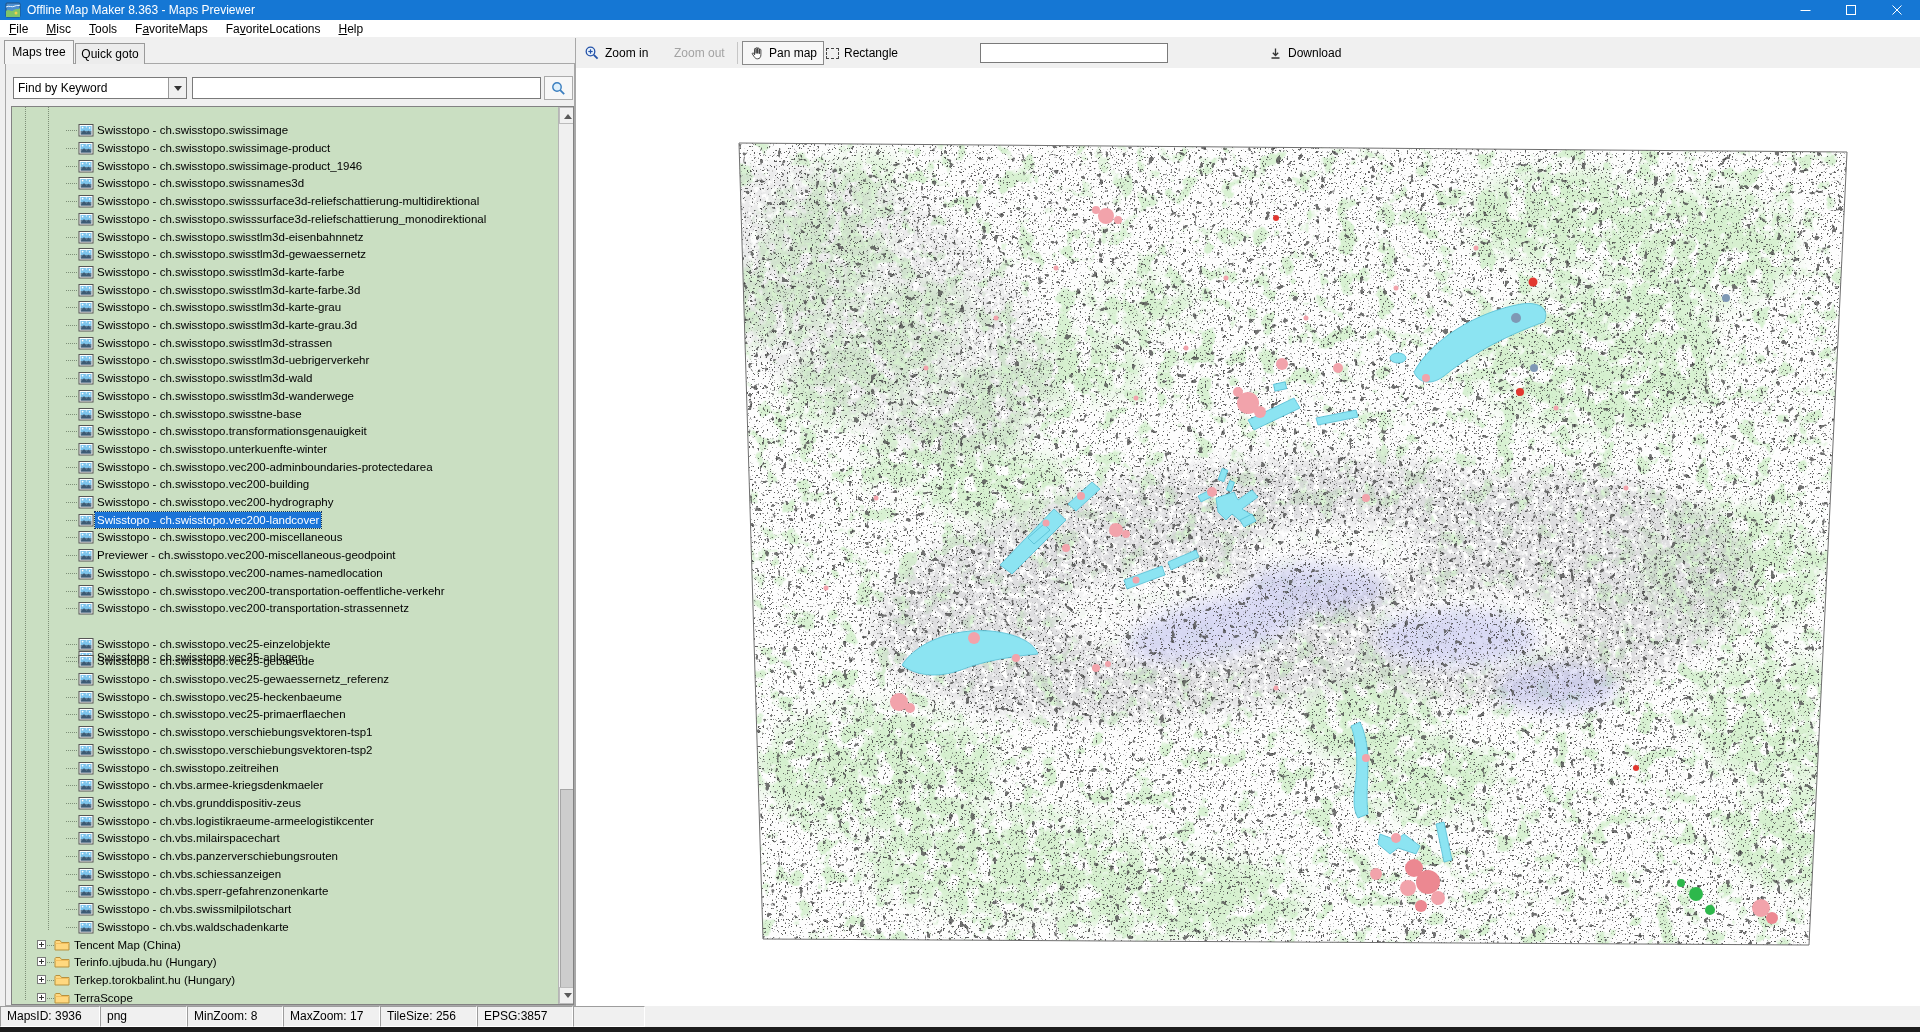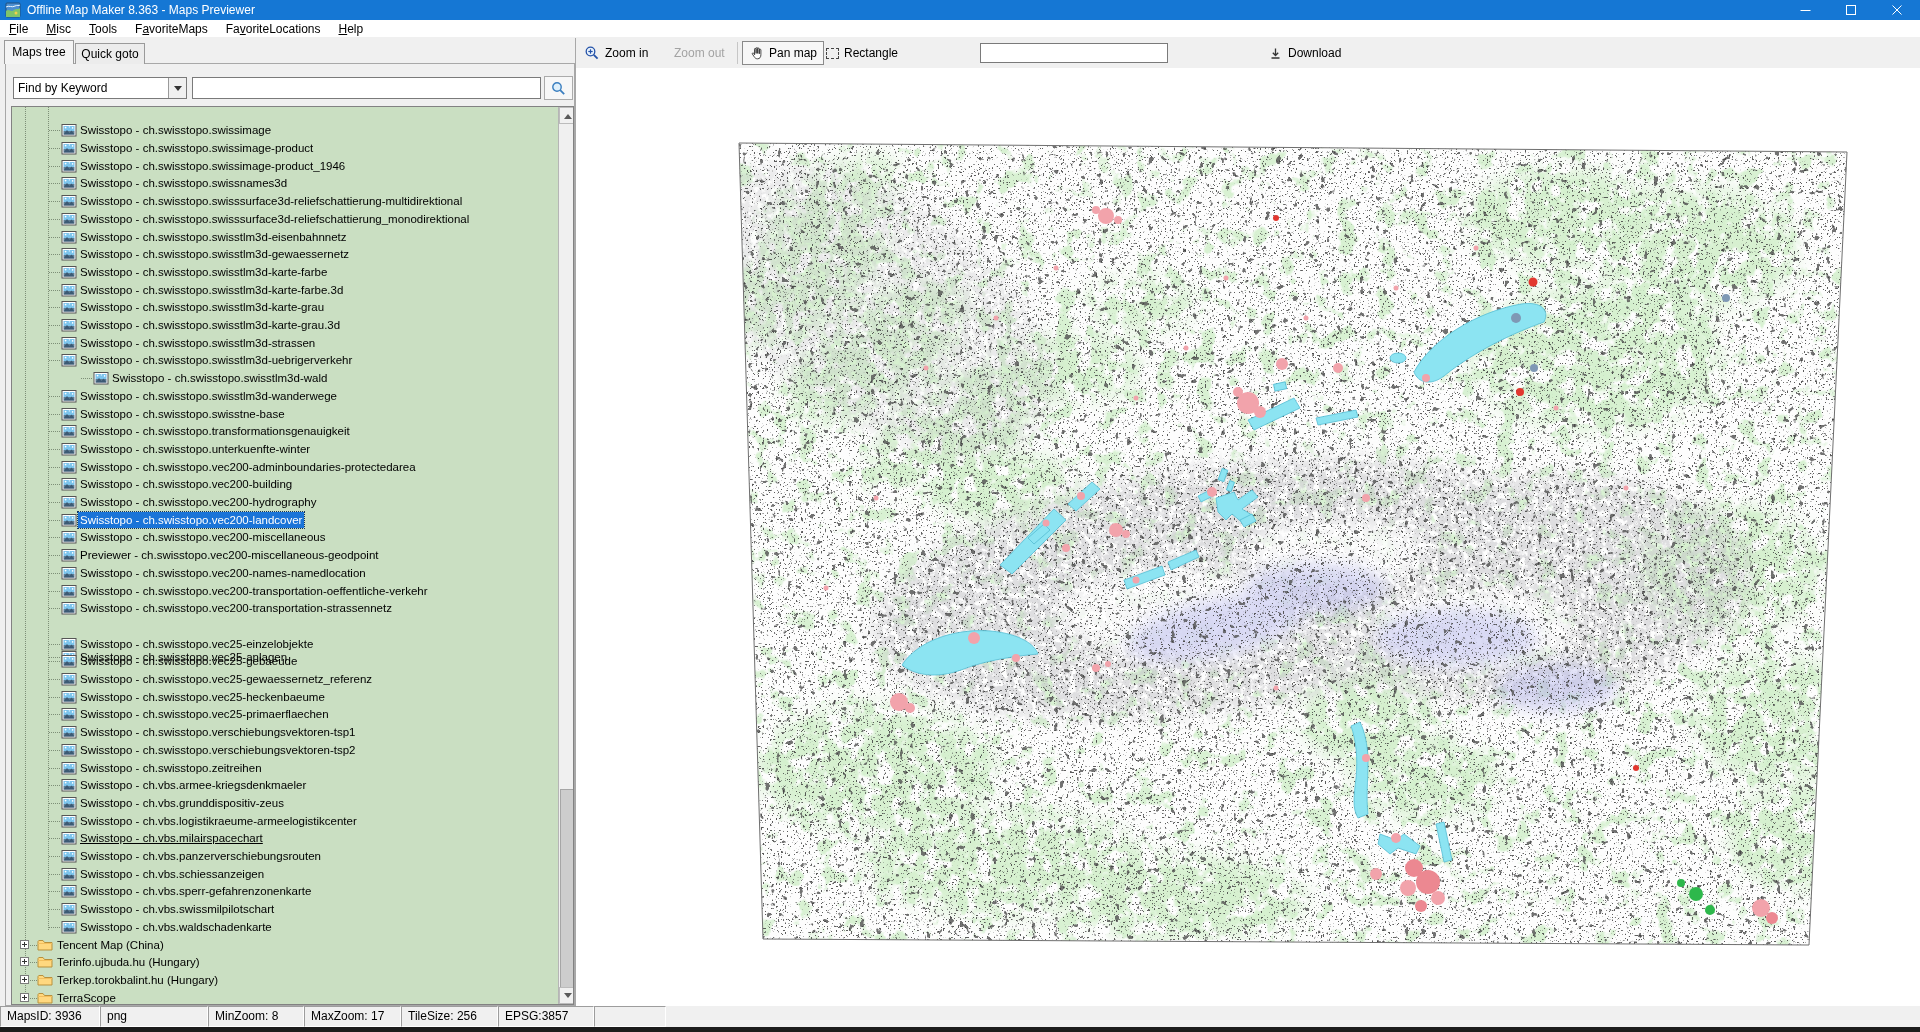--- a/index.html
+++ b/index.html
@@ -28,21 +28,21 @@
   #combo { position:absolute; left:13px; top:77px; width:174px; height:22px; background:#fff; border:1px solid #7a7a7a; }
   #combo-text { position:absolute; left:4px; top:3px; font-size:12px; }
   #combo-arrow { position:absolute; right:0; top:0; width:18px; height:20px; background:#f0f0f0; border-left:1px solid #9a9a9a; }
   #combo-arrow:after { content:""; position:absolute; left:5px; top:8px; border-left:4px solid transparent; border-right:4px solid transparent; border-top:5px solid #333; }
   #search-input { position:absolute; left:192px; top:77px; width:349px; height:22px; border:1px solid #7a7a7a; background:#fff; font-size:12px; padding:0 4px; outline:none; }
   #search-btn { position:absolute; left:544px; top:76px; width:29px; height:24px; background:#f7f7f7; border:1px solid #ababab; display:flex; align-items:center; justify-content:center; }
 
   
   #tree { position:absolute; left:11px; top:106px; width:563px; height:899px; background:var(--tree_bg,#cadfc2); border:1px solid #828282; overflow:hidden; }
   .guide-v { position:absolute; width:1px; background-image:repeating-linear-gradient(to bottom,#7d8e77 0 1px,transparent 1px 2px); }
-  .trow { position:absolute; left:0; width:544px; height:18px;padding-left:32px; }
+  .trow { position:absolute; left:17px; width:544px; height:18px;padding-left:32px; }
   .hconn { position:absolute; top:9px; height:1px; background-image:repeating-linear-gradient(to right,#7d8e77 0 1px,transparent 1px 2px); }
   .expbox { position:absolute; left:8px; top:4px; width:9px; height:9px; background:#fff; border:1px solid #7a7a7a; }
   .expbox:before { content:""; position:absolute; left:1px; top:3px; width:5px; height:1px; background:#333; }
   .expbox:after  { content:""; position:absolute; left:3px; top:1px; width:1px; height:5px; background:#333; }
   .ticon { position:absolute; top:1px; width:16px; height:16px; }
   .tlabel { position:absolute; top:1px; font-size:11.5px; line-height:16px; padding:0 2px; white-space:nowrap; color:#000; }
   .tlabel.sel { background:var(--selection,#1a74d8); color:#fff; outline:1px dotted #13325c; }
 
   
   #tree-scroll { position:absolute; left:546px; top:0; width:17px; height:897px; background:#f0f0f0; border-left:1px solid #b5b5b5; }
@@ -334,21 +334,21 @@
             <rect x="2.5" y="4" width="11" height="5" fill="#7cc4ec"></rect>
             <rect x="2.5" y="9" width="11" height="3.5" fill="#5f7d93"></rect>
             <path d="M2.5,12.5 L6,8 L8.5,11 L10.5,8.5 L13.5,12.5 Z" fill="#3c5a74"></path>
             <circle cx="4.6" cy="5.6" r="0.9" fill="#fff"></circle>
             <circle cx="8.4" cy="4.9" r="0.7" fill="#eaf6ff"></circle>
             <circle cx="11.6" cy="5.9" r="0.8" fill="#fff"></circle>
           </svg>
         </span>
         <span class="tlabel" style="left: 66px;">Swisstopo - ch.swisstopo.swisstlm3d-uebrigerverkehr</span>
       </div>
-      <div class="trow" style="top: 262.1px; margin-left: 32px;">
+      <div class="trow" style="top: 262.1px;">
         <span class="hconn" style="left: 37px; width: 11px;"></span>
         <span class="ticon" style="left: 49px;">
           <svg width="16" height="16" viewBox="0 0 16 16">
             <rect x="1" y="2.5" width="14" height="11.5" fill="#fff" stroke="#555"></rect>
             <rect x="2.5" y="4" width="11" height="5" fill="#7cc4ec"></rect>
             <rect x="2.5" y="9" width="11" height="3.5" fill="#5f7d93"></rect>
             <path d="M2.5,12.5 L6,8 L8.5,11 L10.5,8.5 L13.5,12.5 Z" fill="#3c5a74"></path>
             <circle cx="4.6" cy="5.6" r="0.9" fill="#fff"></circle>
             <circle cx="8.4" cy="4.9" r="0.7" fill="#eaf6ff"></circle>
             <circle cx="11.6" cy="5.9" r="0.8" fill="#fff"></circle>
@@ -737,21 +737,21 @@
           <svg width="16" height="16" viewBox="0 0 16 16">
             <rect x="1" y="2.5" width="14" height="11.5" fill="#fff" stroke="#555"></rect>
             <rect x="2.5" y="4" width="11" height="5" fill="#7cc4ec"></rect>
             <rect x="2.5" y="9" width="11" height="3.5" fill="#5f7d93"></rect>
             <path d="M2.5,12.5 L6,8 L8.5,11 L10.5,8.5 L13.5,12.5 Z" fill="#3c5a74"></path>
             <circle cx="4.6" cy="5.6" r="0.9" fill="#fff"></circle>
             <circle cx="8.4" cy="4.9" r="0.7" fill="#eaf6ff"></circle>
             <circle cx="11.6" cy="5.9" r="0.8" fill="#fff"></circle>
           </svg>
         </span>
-        <span class="tlabel" style="left: 66px; text-decoration: underline;">Swisstopo - ch.vbs.milairspacechart</span>
+        <span class="tlabel" style="left: 66px;">Swisstopo - ch.vbs.milairspacechart</span>
       </div>
       <div class="trow" style="top: 740px;">
         <span class="hconn" style="left: 37px; width: 11px;"></span>
         <span class="ticon" style="left: 49px;">
           <svg width="16" height="16" viewBox="0 0 16 16">
             <rect x="1" y="2.5" width="14" height="11.5" fill="#fff" stroke="#555"></rect>
             <rect x="2.5" y="4" width="11" height="5" fill="#7cc4ec"></rect>
             <rect x="2.5" y="9" width="11" height="3.5" fill="#5f7d93"></rect>
             <path d="M2.5,12.5 L6,8 L8.5,11 L10.5,8.5 L13.5,12.5 Z" fill="#3c5a74"></path>
             <circle cx="4.6" cy="5.6" r="0.9" fill="#fff"></circle>
@@ -1087,20 +1087,20 @@
           <circle class="bluedot" cx="958" cy="300" r="4"></circle>
           <circle class="bluedot" cx="1150" cy="230" r="4"></circle>
       </g>
     </g>
     <path d="M163,75 L1271,84 L1233,877 L187,871 Z" fill="none" stroke="#6f6f6f" stroke-width="1"></path>
   </svg>
 </div>
 
 <div id="statusbar">
     <div class="sb-seg" style="width: 100px;">MapsID: 3936</div>
-    <div class="sb-seg" style="width: 108px;">png</div>
+    <div class="sb-seg" style="width: 87px;">png</div>
     <div class="sb-seg" style="width: 96px;">MinZoom: 8</div>
     <div class="sb-seg" style="width: 97px;">MaxZoom: 17</div>
     <div class="sb-seg" style="width: 97px;">TileSize: 256</div>
     <div class="sb-seg" style="width: 96px;">EPSG:3857</div>
     <div class="sb-seg" style="width: 72px;"></div>
   </div>
 <div id="bottomstrip"></div>
 
 </body></html>

